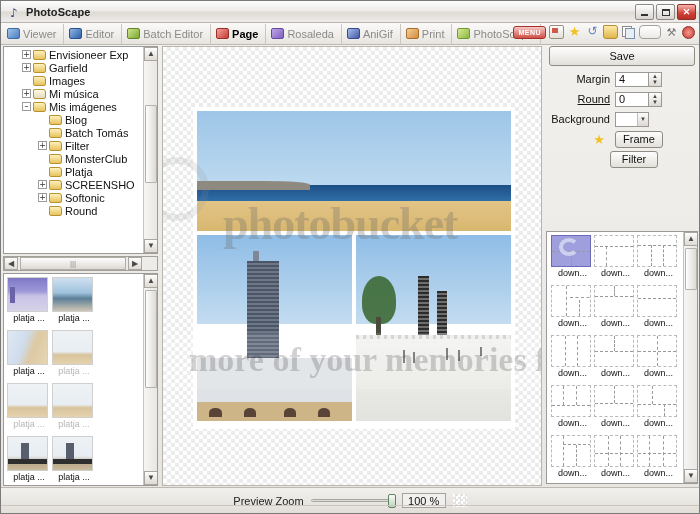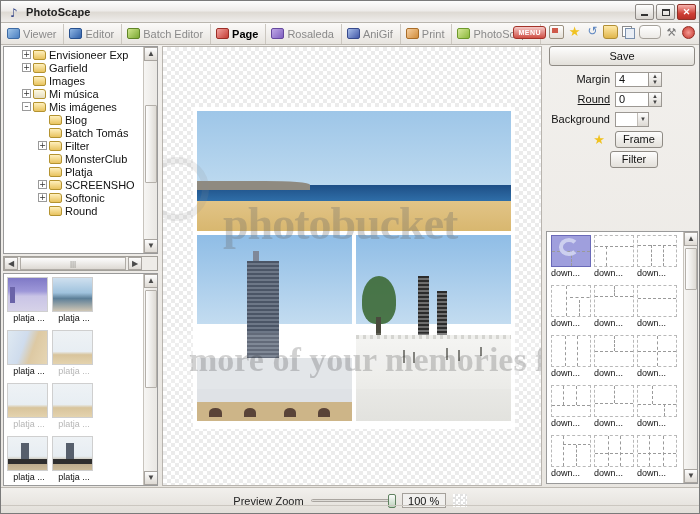--- a/index.html
+++ b/index.html
@@ -231,21 +231,21 @@
 
   .tmpl-panel {
     position:absolute; left:0; top:185px; width:152px; height:253px;
     background:#fff; border:1px solid #9a9a9a; overflow:hidden;
   }
   .tgridr { position:absolute; left:4px; top:3px; width:130px; display:flex; flex-wrap:wrap; }
   .tcellr { width:43px; height:49px; margin:0 0 1px 0; }
   .tcellr .tpic { width:40px; height:32px; border:1px dashed #b9b9b9; background:#fff;
                   position:relative; overflow:hidden; }
   .tcellr.sel .tpic { background:#9f9fdd; border:1px solid #6a6ab8; }
-  .tcellr .tcap { font-size:9px; color:#111; margin-top:1px; }
+  .tcellr .tcap { font-size:9px; color:#111; text-align:center; margin-top:1px; }
 
   
   .status {
     position:absolute; left:0; bottom:0; width:698px; height:26px;
     background:linear-gradient(#f2f0ed,#e2dfd9); border-top:1px solid #bdb9b2;
     display:flex; align-items:center; justify-content:center; gap:7px;
   }
   .status .lab { font-size:11px; color:#222; }
   .zslider { width:84px; height:3px; background:linear-gradient(#cdcac4,#efeeea);
              border:1px solid #a9a5a0; border-radius:2px; position:relative; }

